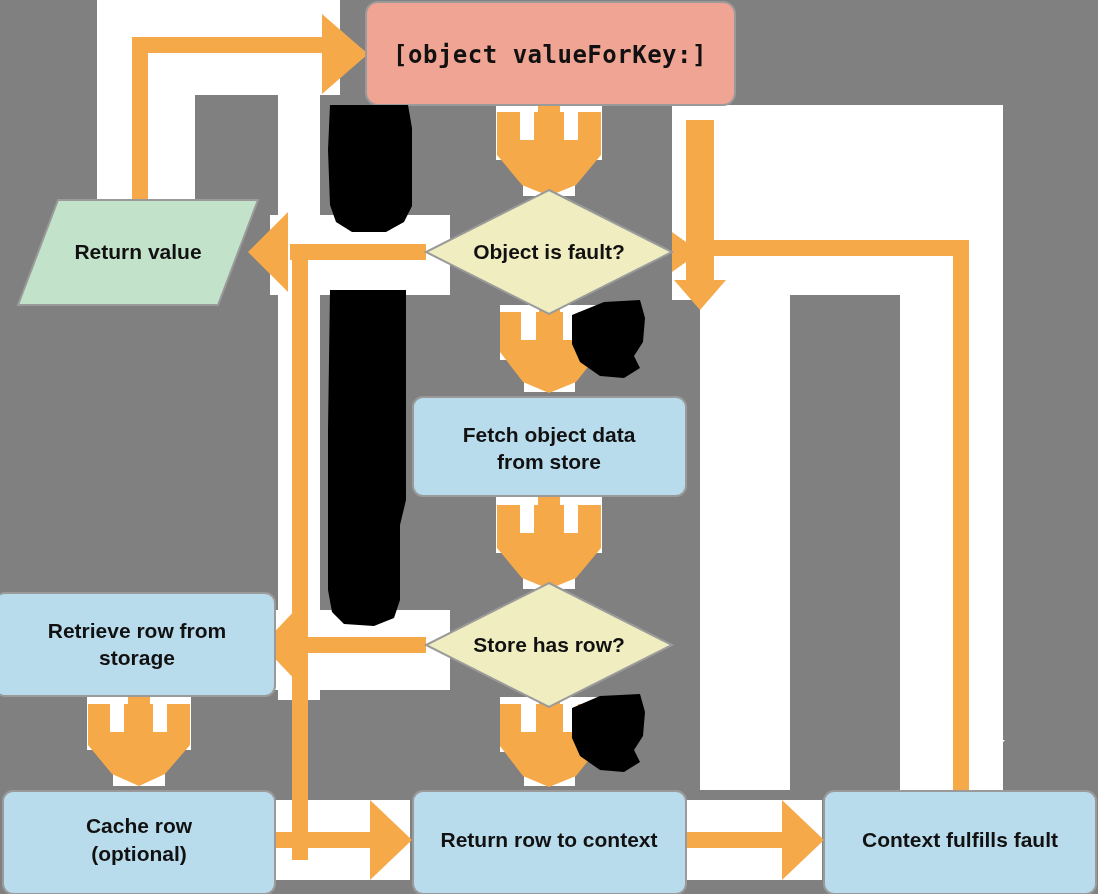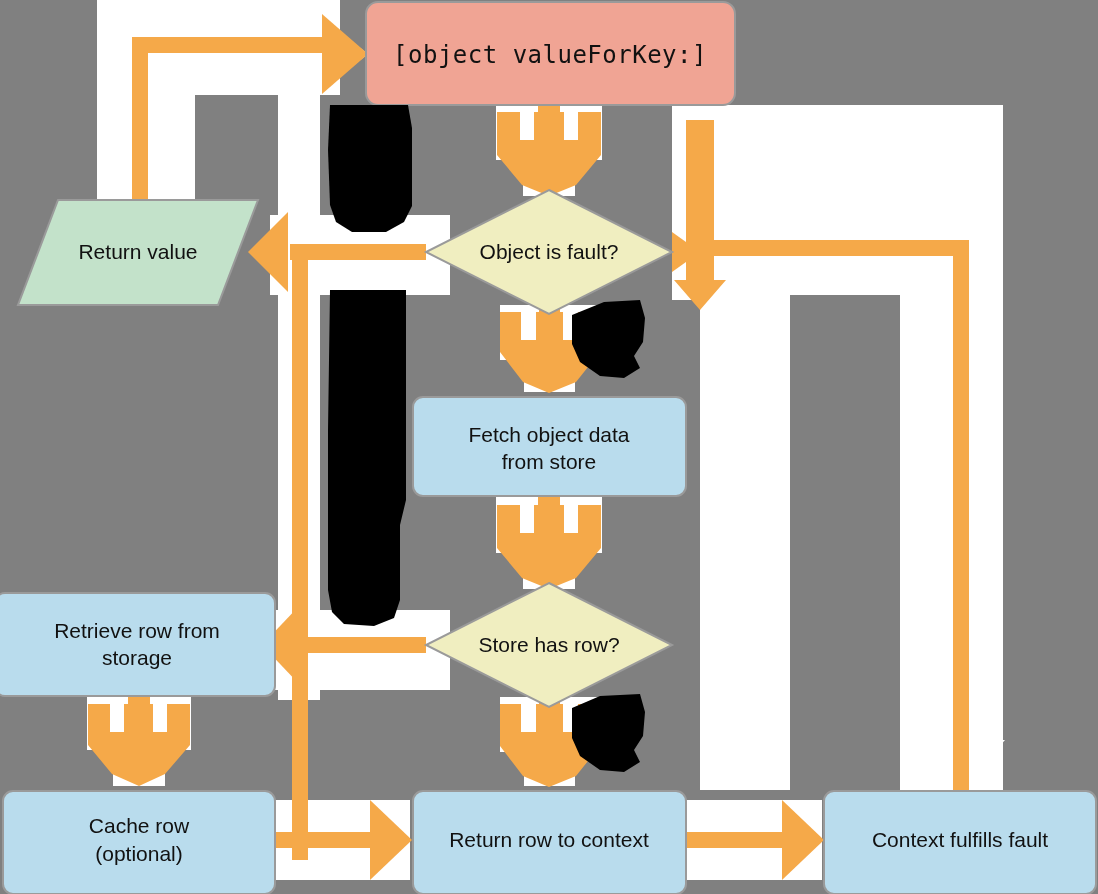--- a/index.html
+++ b/index.html
@@ -1,17 +1,17 @@
 <!DOCTYPE html>
 <html><head>
 <meta charset="utf-8">
 <style>
   html,body{margin:0;padding:0;background:#808080;}
   body{width:1098px;height:894px;overflow:hidden;font-family:"Liberation Sans",sans-serif;}
-  #stage{position:relative;width:1098px;height:894px;background:#808080;}
+  #stage{position:relative;width:1098px;height:894px;background:#808080;font-weight:bold;}
   svg#flow{position:absolute;left:0;top:0;width:1098px;height:894px;display:block;}
 
   .node-label{
     font-family:"Liberation Sans",sans-serif;
     font-size:21px;
     fill:#111111;
     text-anchor:middle;
     dominant-baseline:middle;
   }
   .node-label.mono{

